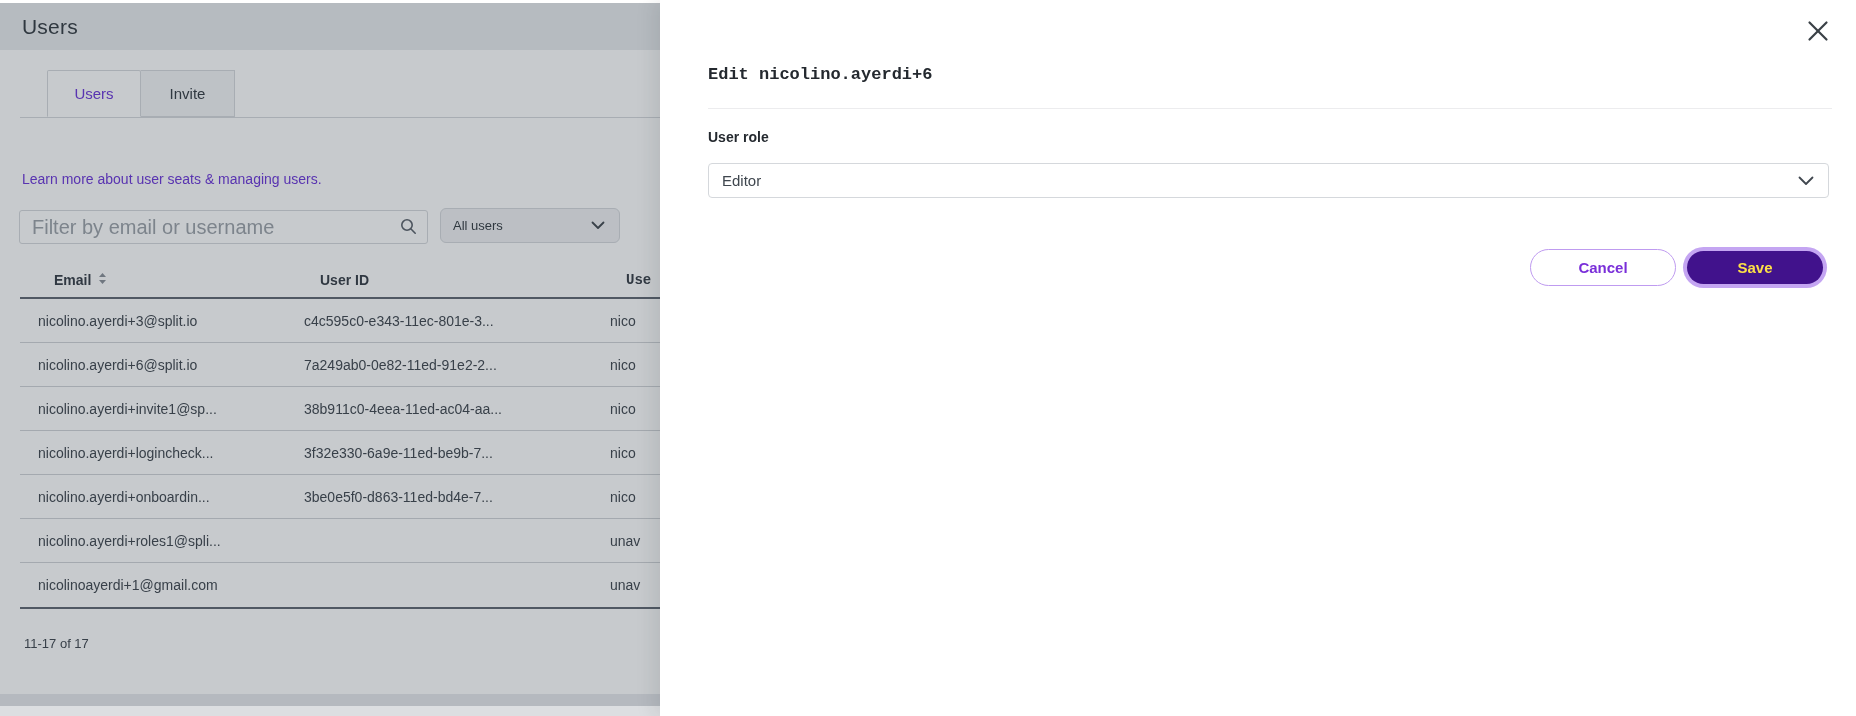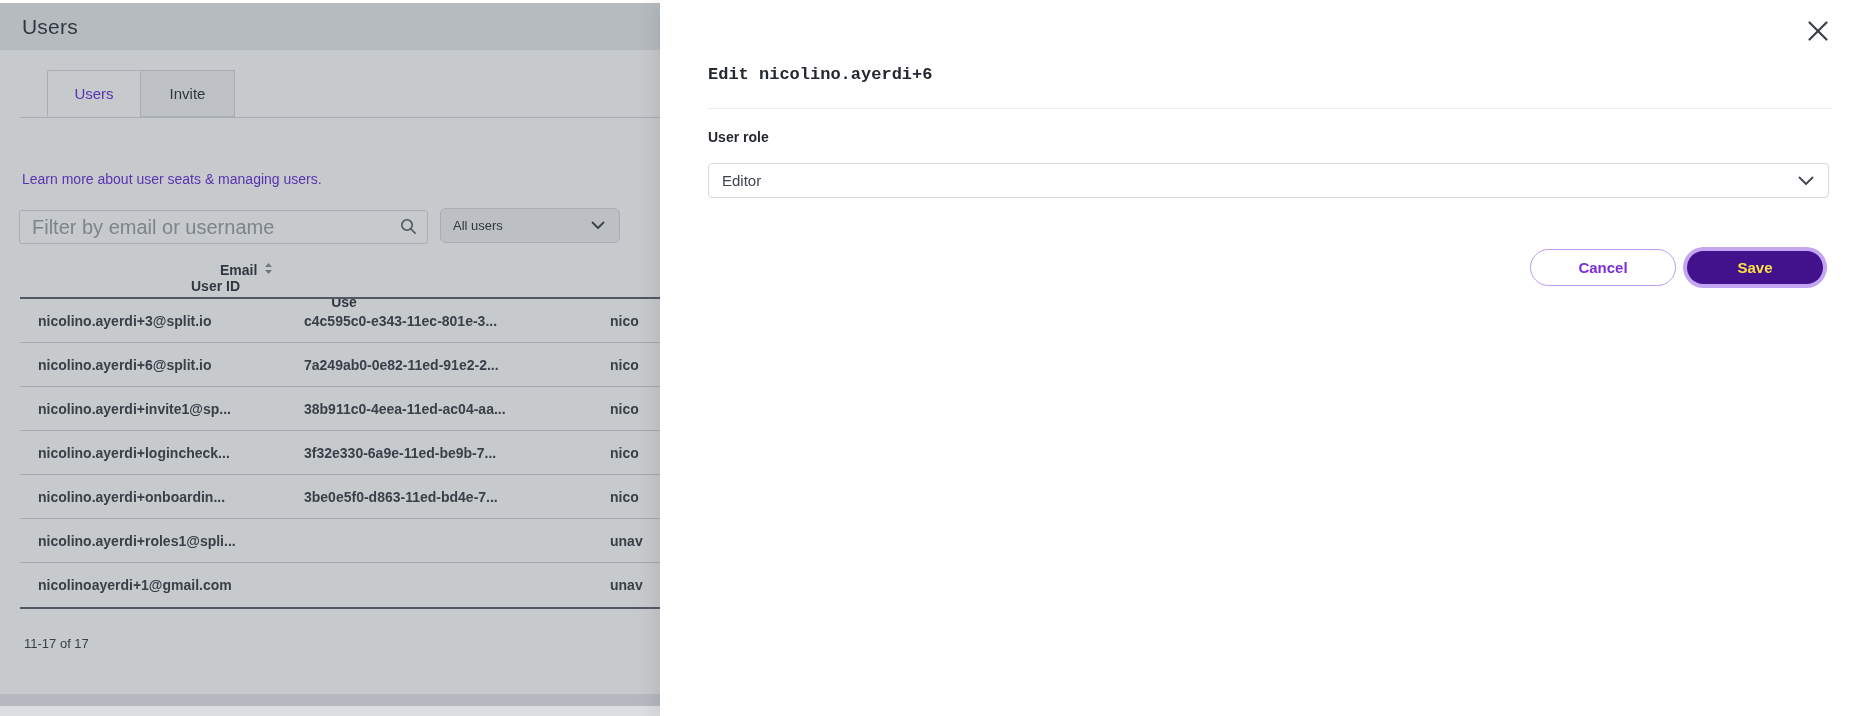--- a/index.html
+++ b/index.html
@@ -33,28 +33,28 @@
                   outline:none; font-family:"Liberation Sans", sans-serif; }
   .filter-input::placeholder { color:#9ba1a8; }
   .search-ic { position:absolute; right:11px; top:8px; }
 
   .all-users { position:absolute; left:440px; top:208px; width:180px; height:35px;
                background:#f0f1f3; border:1px solid #d5d8dc; border-radius:6px;
                display:flex; align-items:center; font-size:13px; color:#333a41;
                padding:0 14px 0 12px; cursor:pointer; }
   .all-users .chev { margin-left:auto; }
 
-  .thead { position:absolute; left:20px; top:262px; width:648px; height:35px;
-           display:flex; align-items:center; font-size:14px; font-weight:700; color:#343b44;flex-direction:column; }
+  .thead { position:absolute; left:36px; top:262px; width:648px; height:35px;
+           display:flex; align-items:center; font-size:14px; font-weight:700; color:#343b44; }
   .th-email { width:284px; padding-left:18px; display:flex; align-items:center; gap:7px; }
   .th-uid { width:306px; }
-  .th-user { flex:1; }
+  .th-user { flex:1;font-family:Liberation Mono, monospace; }
   .thead-line { position:absolute; left:20px; top:297px; width:648px; height:2px; background:#5f6670; }
 
-  .tbody { position:absolute; left:20px; top:299px; width:648px;font-weight:bold; }
+  .tbody { position:absolute; left:20px; top:299px; width:648px; }
   .trow { height:44px; display:flex; align-items:center; font-size:14px; color:#3f464e;
           border-bottom:1px solid #d0d3d7; cursor:pointer; }
   .trow:last-child { border-bottom:none; }
   .cell { white-space:nowrap; overflow:hidden; }
   .c-email { width:284px; padding-left:18px; }
   .c-uid { width:306px; }
   .c-user { flex:1; }
   .tfoot-line { position:absolute; left:20px; top:607px; width:648px; height:2px; background:#5f6670; }
 
   .pagination { position:absolute; left:24px; top:636px; font-size:13px; color:#3f464e; }

